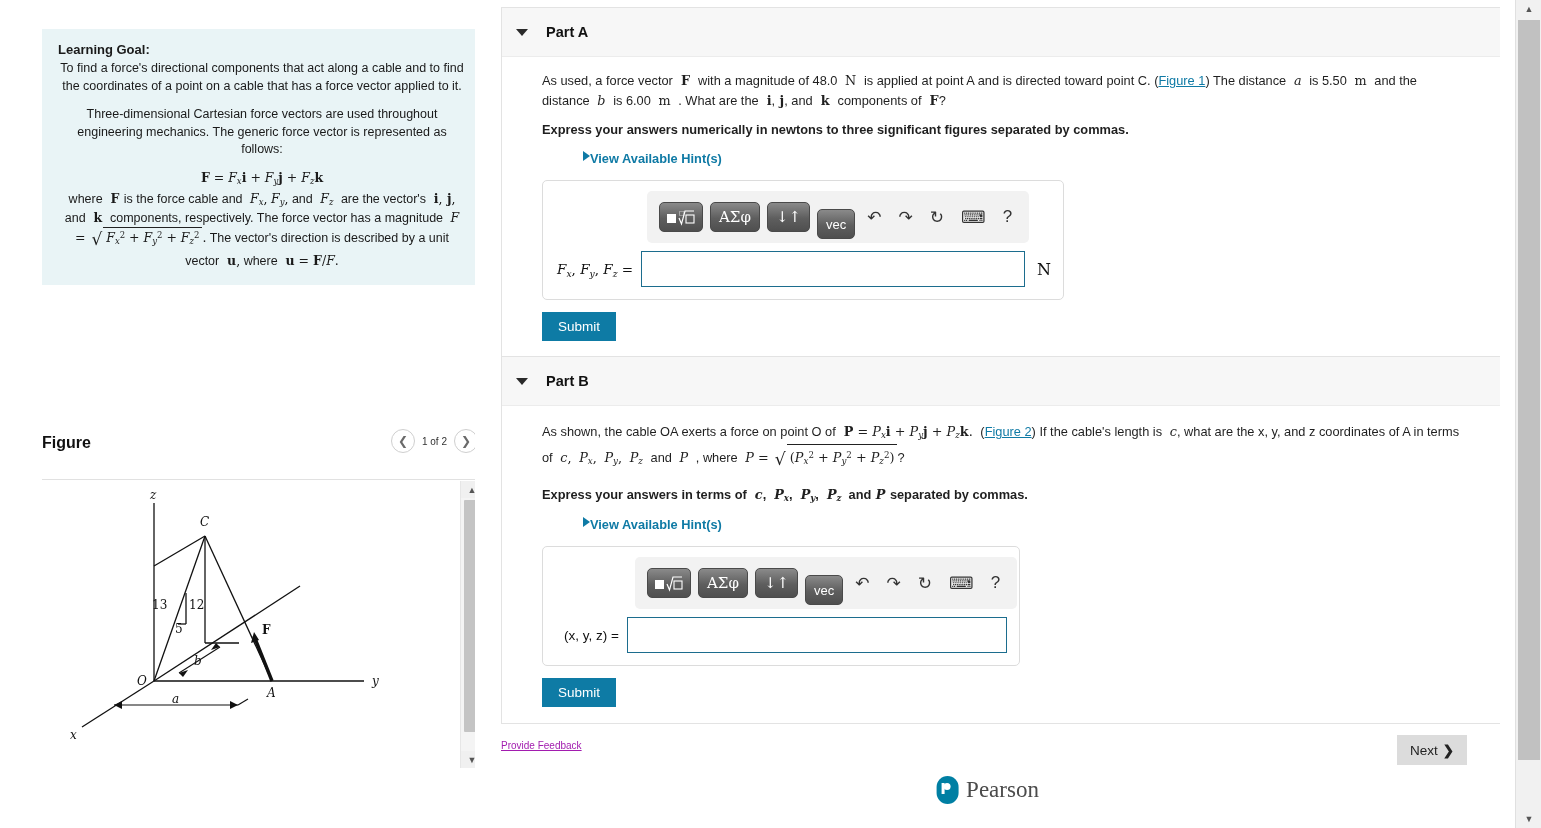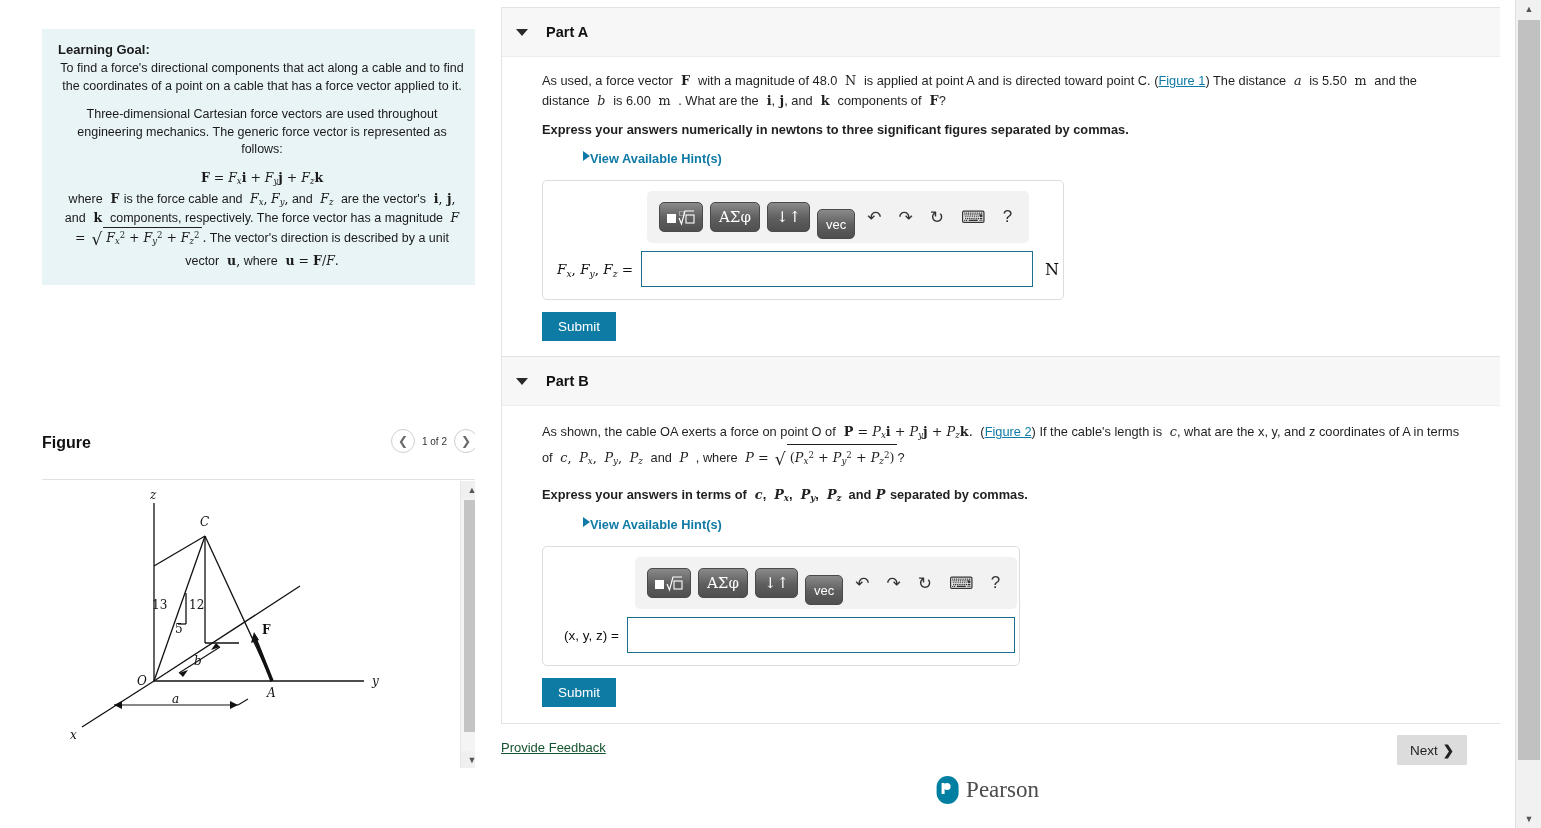--- a/index.html
+++ b/index.html
@@ -99,21 +99,21 @@
 
   .hint-row { display:flex; align-items:flex-start; gap:0; margin-bottom: 14px; cursor:pointer;margin-left:41px; }
   .tri-right {
     width:0;height:0;border-top:5px solid transparent;border-bottom:5px solid transparent;
     border-left:7px solid #0f7aa5;
   }
   .hint-text { color:#0f7aa5; font-weight:bold; font-size:12.8px; }
 
   
   .answer-box {
-    border:1px solid #dcdcdc; border-radius:5px; padding: 10px 4px 12px 14px;
+    border:1px solid #dcdcdc; border-radius:5px; padding: 10px 12px 12px 14px;
     width: 522px; background:#fff;
   }
   .answer-box.wide { width: 478px; }
   .mathbar {
     background:#f2f2f2; border-radius:5px; padding: 4px 12px; display:flex;
     align-items:center; gap:7px; width: fit-content; margin: 0 0 0 90px;
   }
   .mathbar.shift { margin-left: 78px; }
   .mbtn {
     background: linear-gradient(to bottom, #8a8a8a 0%, #5e5e5e 55%, #4f4f4f 100%);
@@ -137,22 +137,22 @@
   }
   .unit { font-family:"DejaVu Serif", serif; font-size:16px; color:#111; margin-left:4px; }
 
   .submit-btn {
     margin-top: 12px; background:#0e7ba5; color:#fff; border:none;
     padding: 0 16px; height: 29px; font-size: 13.5px; cursor:pointer;
     font-family:"Liberation Sans", sans-serif;
   }
 
   .feedback-link {
-    position:absolute; left: 26px; top: 740px; color:#14532d;
-    text-decoration: underline; font-size: 13px; cursor:pointer;
+    position:absolute; left: 26px; top: 740px; color:#a21caf;
+    text-decoration: underline; font-size: 10px; cursor:pointer;
   }
   .next-btn {
     position:absolute; right: 33px; top: 735px; background:#dcdcdc; border:none;
     height: 30px; padding: 0 13px; font-size: 13.5px; color:#222; cursor:pointer;
     display:flex; align-items:center; gap:5px; font-family:"Liberation Sans", sans-serif;
   }
   .next-chev { font-weight:bold; }
 
   .pearson {
     position:absolute; left: 50%; transform: translateX(-50%); top: 776px;

